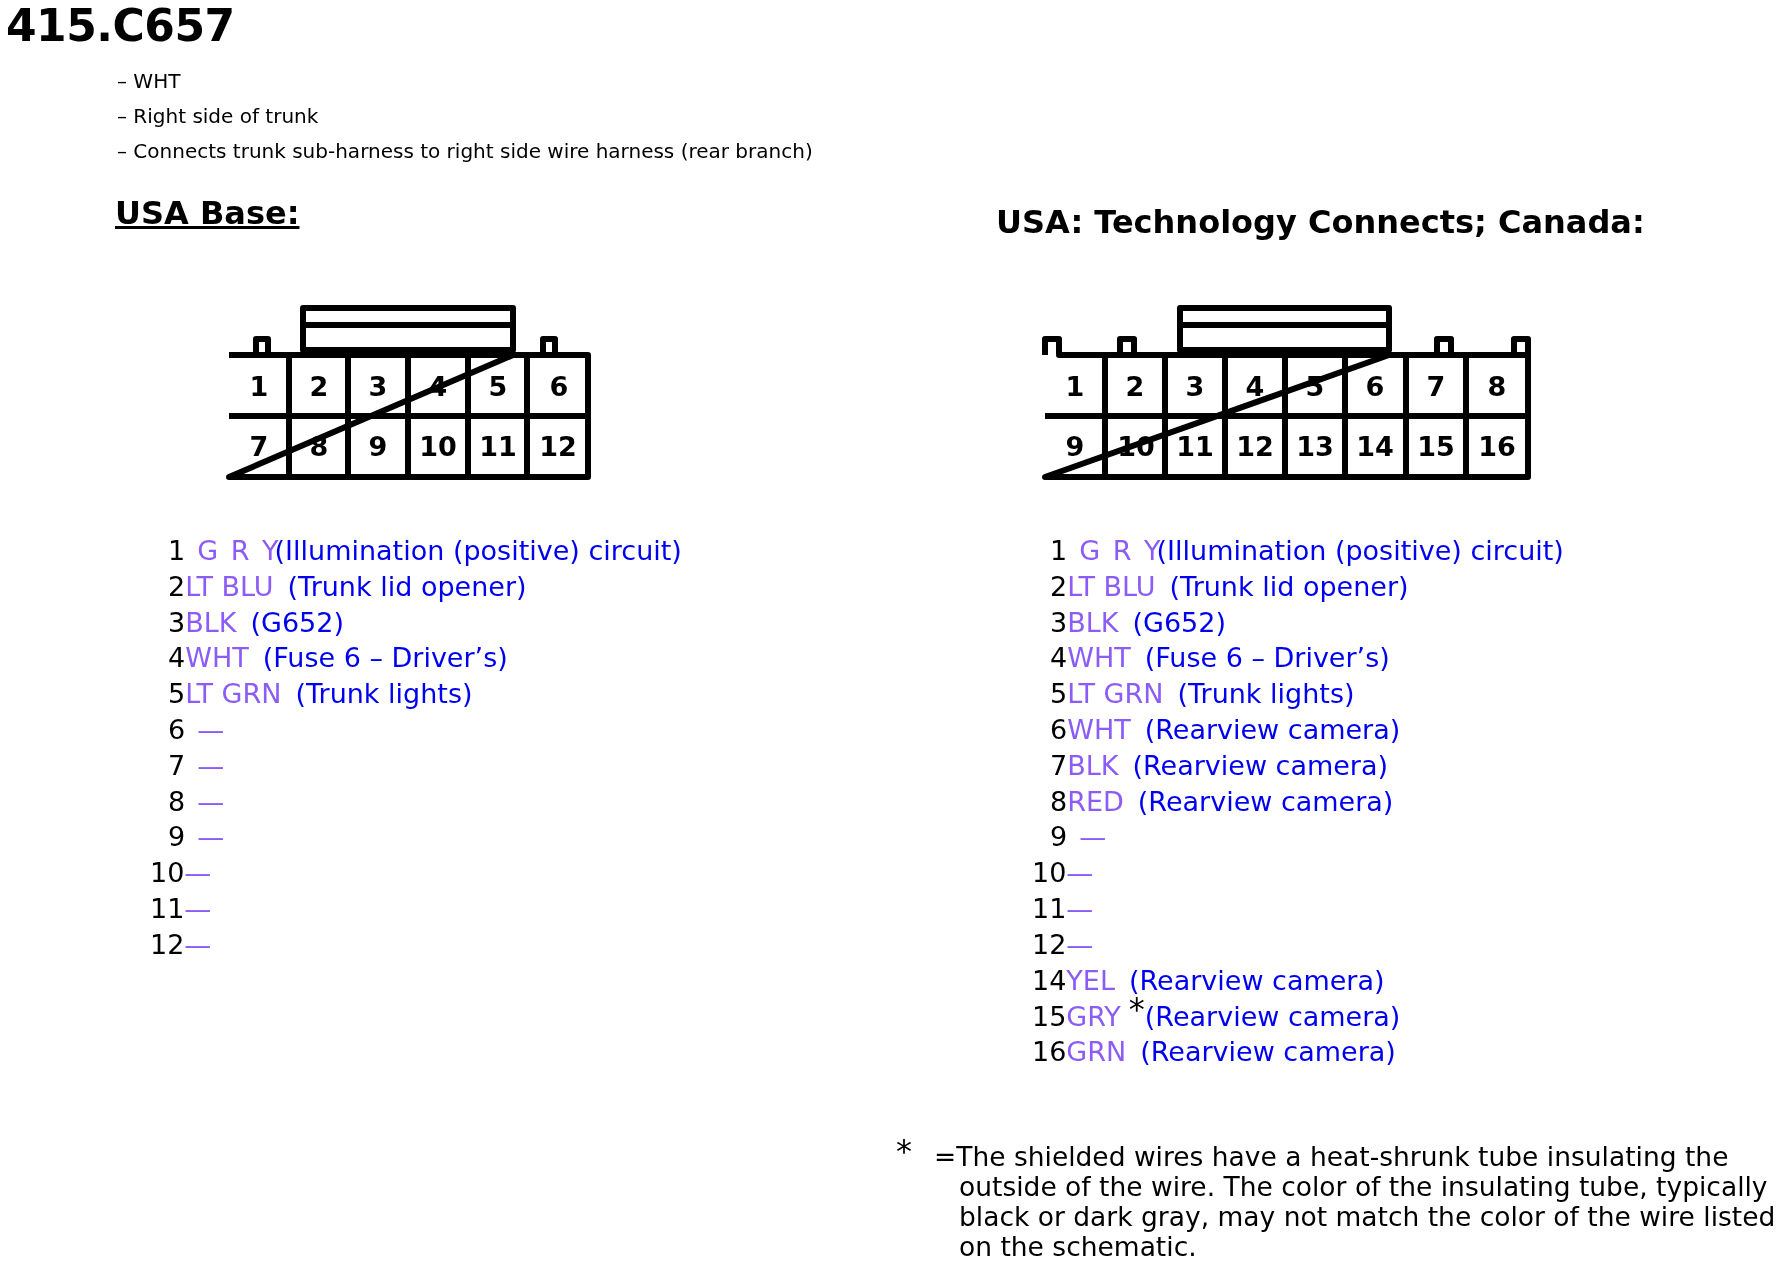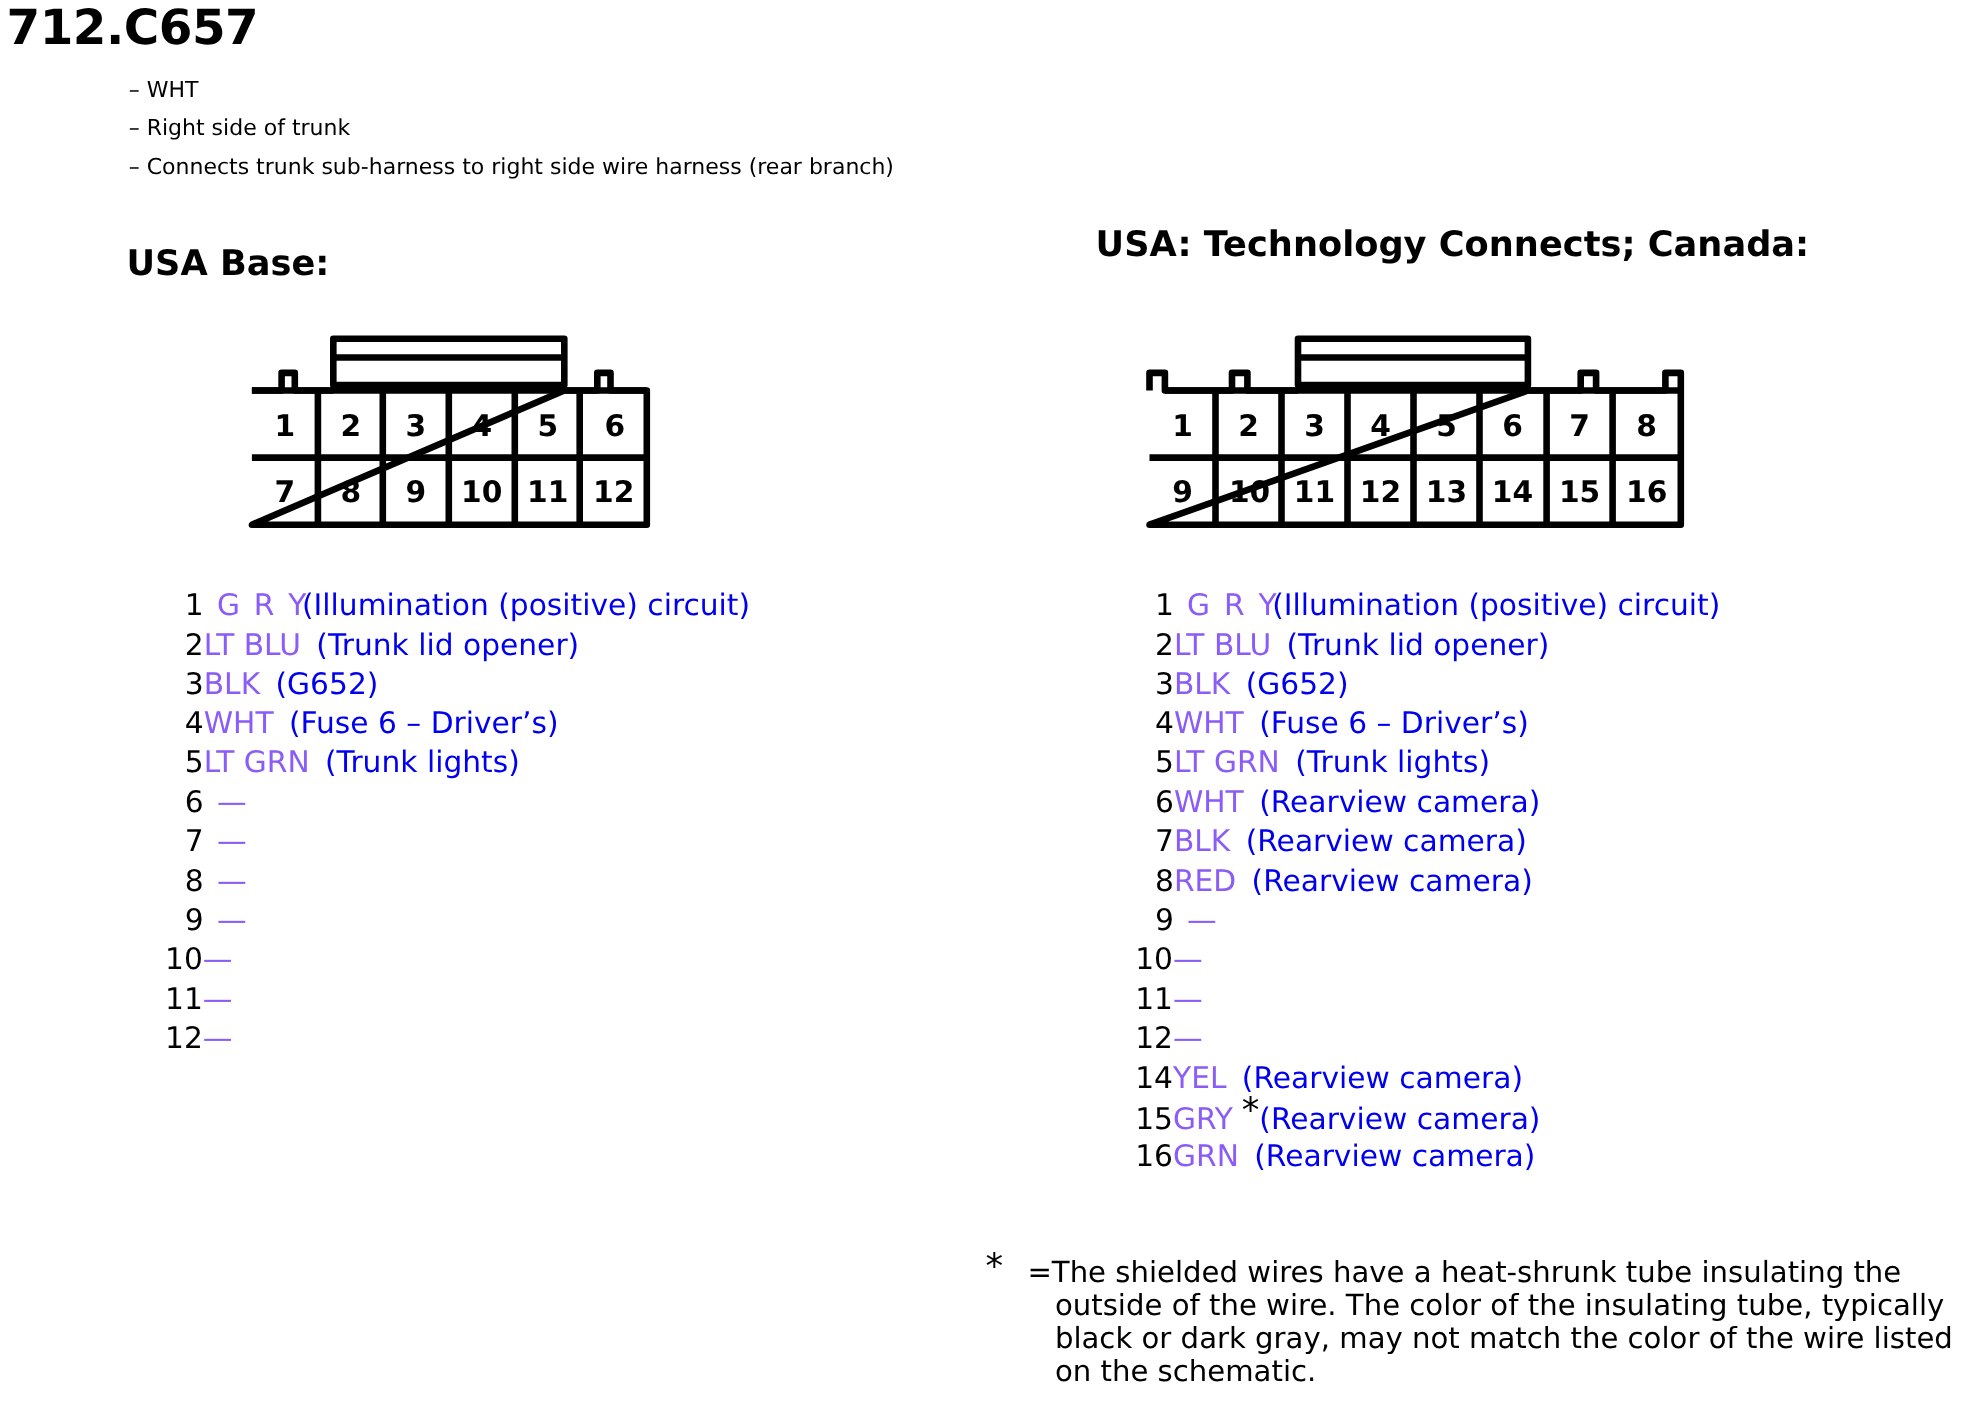--- a/index.html
+++ b/index.html
@@ -3,21 +3,21 @@
 <meta charset="utf-8">
 <style>
   html, body { margin:0; padding:0; background:#ffffff; }
   body { width:1791px; height:1274px; position:relative; overflow:hidden;
          font-family:"DejaVu Sans", sans-serif; color:#000; }
   .abs { position:absolute; white-space:nowrap; }
   .title { left:6px; top:0px; font-size:44px; font-weight:bold; letter-spacing:-0.5px; }
   .bullets { left:117px; top:64px; font-size:20px; line-height:35px; }
   .bullets div { white-space:nowrap; }
   .section-heading { font-size:32px; font-weight:bold; }
-  .h-left { left:115px; top:220px; }
+  .h-left { left:115px; top:194px;text-decoration:underline; }
   .h-right { left:996px; top:203px; }
 
   .conn { position:absolute; }
   .conn svg { display:block; overflow:visible; }
   .pinnum { font-family:"DejaVu Sans", sans-serif; font-weight:bold; font-size:27px; }
 
   .pinlist { position:absolute; font-size:27px; line-height:35.8px; }
   .pin-row { position:relative; height:35.8px; white-space:nowrap; }
   .pin-num { display:inline-block; text-align:right; }
   .pin-color { color:#8b5cf6; }
@@ -28,21 +28,21 @@
 
   .footnote { position:absolute; left:896px; top:1142px; font-size:26.5px; line-height:30px; }
   .fn-star { position:absolute; left:0; top:-6px; font-size:32px; }
   .fn-line1 { position:absolute; left:38px; top:0; white-space:nowrap; }
   .fn-rest { position:absolute; left:63px; top:30px; white-space:nowrap; }
   .fn-rest div { height:30px; }
 </style>
 </head>
 <body>
 
-<div class="abs title">712.C657</div>
+<div class="abs title">415.C657</div>
 
 <div class="abs bullets">
   <div>– WHT</div>
   <div>– Right side of trunk</div>
   <div>– Connects trunk sub-harness to right side wire harness (rear branch)</div>
 </div>
 
 <div class="abs section-heading h-left">USA Base:</div>
 <div class="abs section-heading h-right">USA: Technology Connects; Canada:</div>
 

